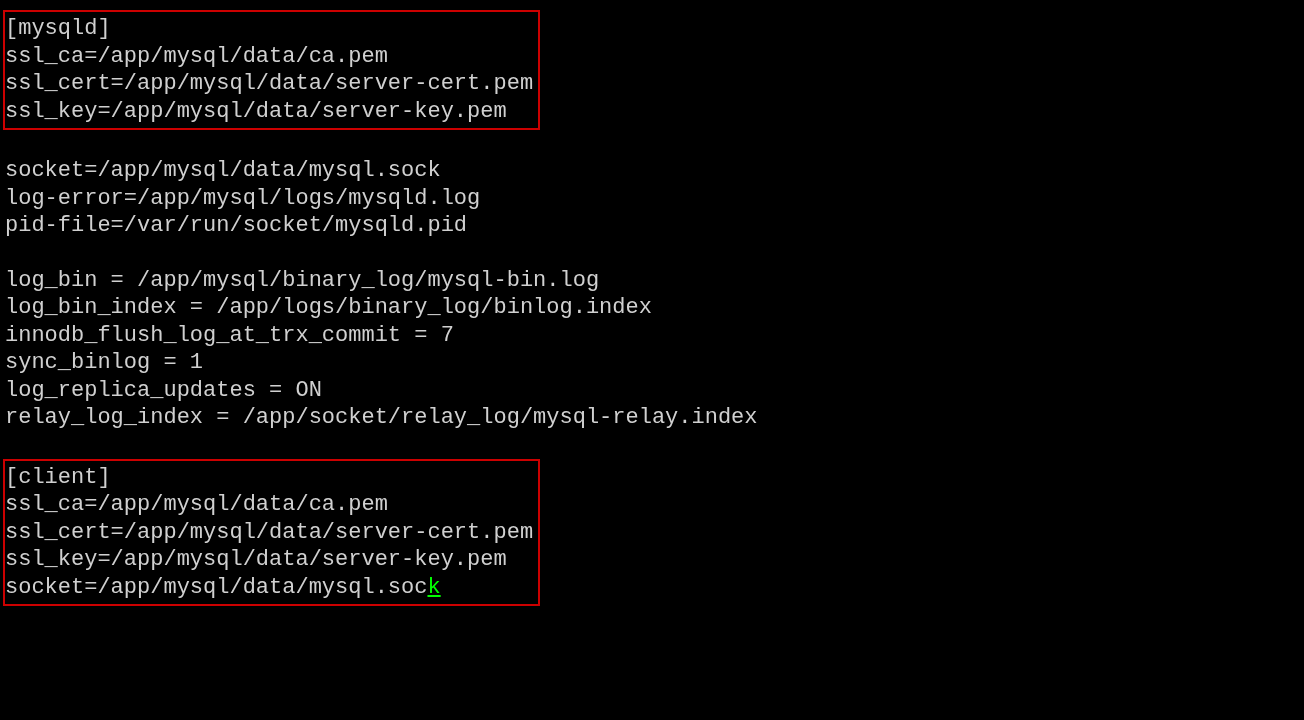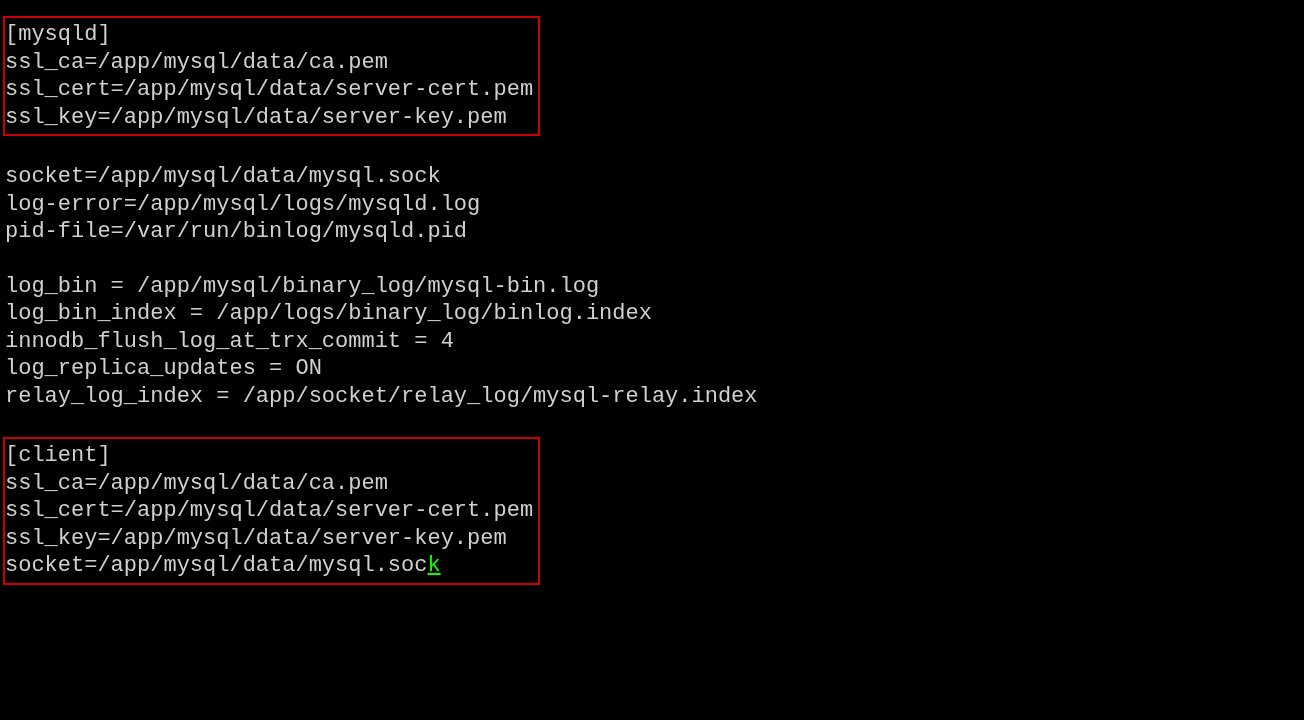--- a/index.html
+++ b/index.html
@@ -29,21 +29,21 @@
     .blank-line {
       height: 27px;
     }
     .box {
       border: 2px solid #cc0000;
       display: inline-block;
       padding: 3px 5px 3px 0;
       margin-left: -2px;
     }
     .box-top {
-      margin-top: 16px;
+      margin-top: 10px;
     }
     .cursor-char {
       color: #00ff00;
       text-decoration: underline;
       text-decoration-color: #00ff00;
     }
   </style>
 </head>
 <body>
 
@@ -52,27 +52,28 @@
     <div class="line">[mysqld]</div>
     <div class="line">ssl_ca=/app/mysql/data/ca.pem</div>
     <div class="line">ssl_cert=/app/mysql/data/server-cert.pem</div>
     <div class="line">ssl_key=/app/mysql/data/server-key.pem</div>
   </div>
 
   <div class="blank-line"></div>
 
   <div class="line">socket=/app/mysql/data/mysql.sock</div>
   <div class="line">log-error=/app/mysql/logs/mysqld.log</div>
-  <div class="line">pid-file=/var/run/binlog/mysqld.pid</div>
+  <div class="line">pid-file=/var/run/socket/mysqld.pid</div>
 
   <div class="blank-line"></div>
 
   <div class="line">log_bin = /app/mysql/binary_log/mysql-bin.log</div>
   <div class="line">log_bin_index = /app/logs/binary_log/binlog.index</div>
-  <div class="line">innodb_flush_log_at_trx_commit = 4</div>
+  <div class="line">innodb_flush_log_at_trx_commit = 7</div>
+  <div class="line">sync_binlog = 1</div>
   <div class="line">log_replica_updates = ON</div>
   <div class="line">relay_log_index = /app/socket/relay_log/mysql-relay.index</div>
 
   <div class="blank-line"></div>
 
   <div class="box">
     <div class="line">[client]</div>
     <div class="line">ssl_ca=/app/mysql/data/ca.pem</div>
     <div class="line">ssl_cert=/app/mysql/data/server-cert.pem</div>
     <div class="line">ssl_key=/app/mysql/data/server-key.pem</div>

